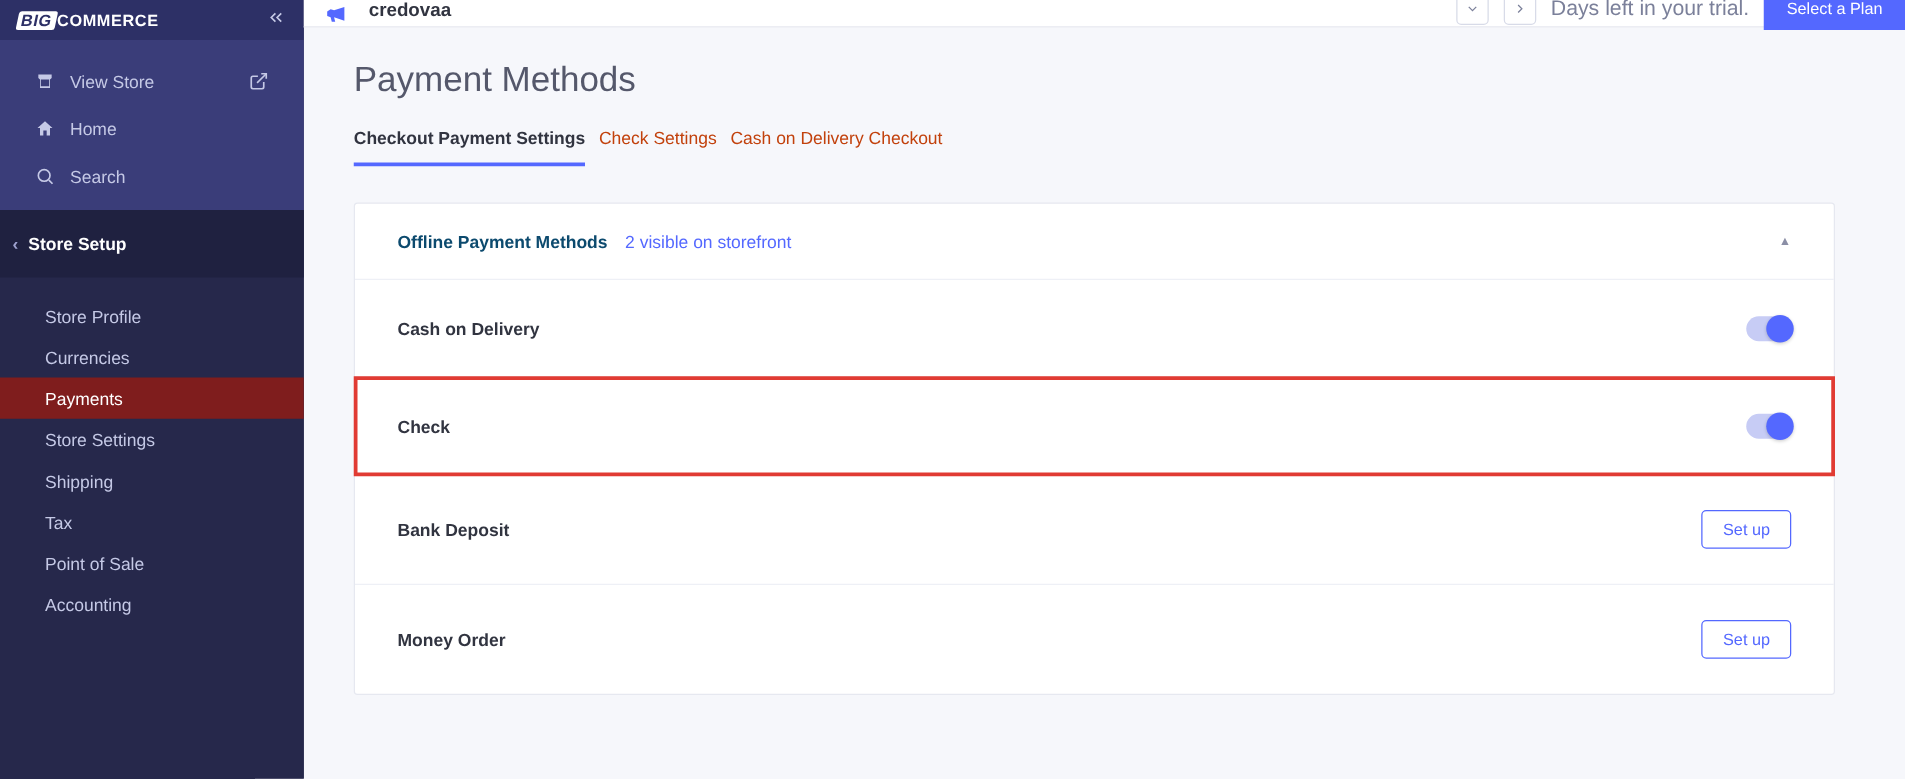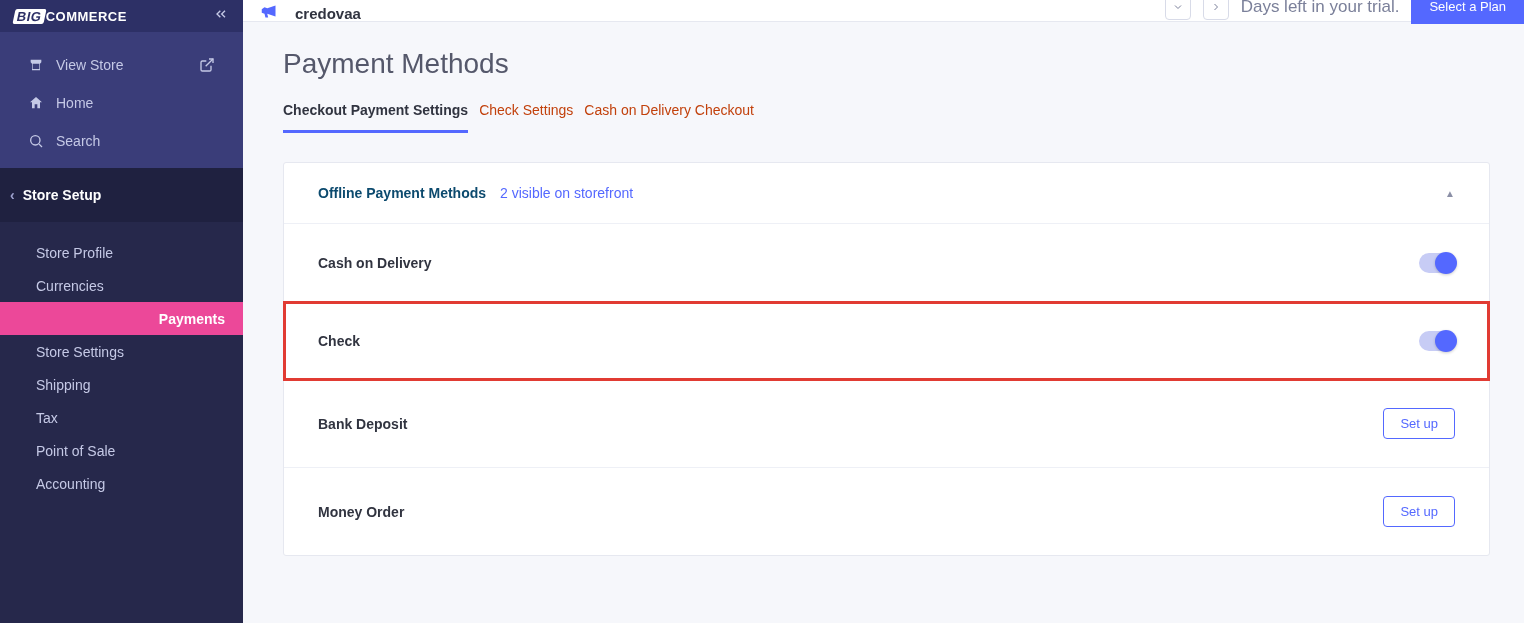--- a/index.html
+++ b/index.html
@@ -74,43 +74,42 @@
   .sb-sub {
     display: flex;
     align-items: center;
     height: 33px;
     padding: 0 18px 0 36px;
     color: #c5c9e6;
     cursor: pointer;
     font-size: 14px;
   }
   .sb-sub.active {
-    background: #ec4899;
+    background: #7f1d1d;
     color: #fff;
-    font-weight: 700;
-    justify-content: flex-end;
+    font-weight: 400;
   }
   .sb-setup-block { background: #26284b; flex: 1; padding-top: 0; }
   .sb-gap { height: 14px; }
   .icon16 { width: 16px; height: 16px; flex-shrink: 0; }
   .chev-left { font-size: 14px; color: #9ea2cf; }
 
   
   .main { flex: 1; display: flex; flex-direction: column; min-width: 0; }
   .topbar {
     height: 22px;
     background: #fff;
     border-bottom: 1px solid #e6e8f0;
     display: flex;
     align-items: center;
     padding: 0 0 0 16px;
   }
   .topbar-left {
     display: flex;
-    align-items: flex-end;
+    align-items: flex-start;
     gap: 14px;
     flex: 1;
     min-width: 0;
     overflow: hidden;
   }
   .app-icon {
     width: 22px;
     height: 22px;
     color: #5468ff;
     display: flex;
@@ -137,21 +136,21 @@
     font-size: 13px;
     font-weight: 500;
     cursor: pointer;
     white-space: nowrap;
   }
 
   
   .content {
     flex: 1;
     overflow: auto;
-    padding: 26px 34px 40px 40px;
+    padding: 26px 56px 40px 40px;
   }
   .page-title {
     font-size: 28px;
     font-weight: 400;
     color: #55586b;
     margin-bottom: 22px;
   }
   .tabs {
     display: flex;
     gap: 11px;

